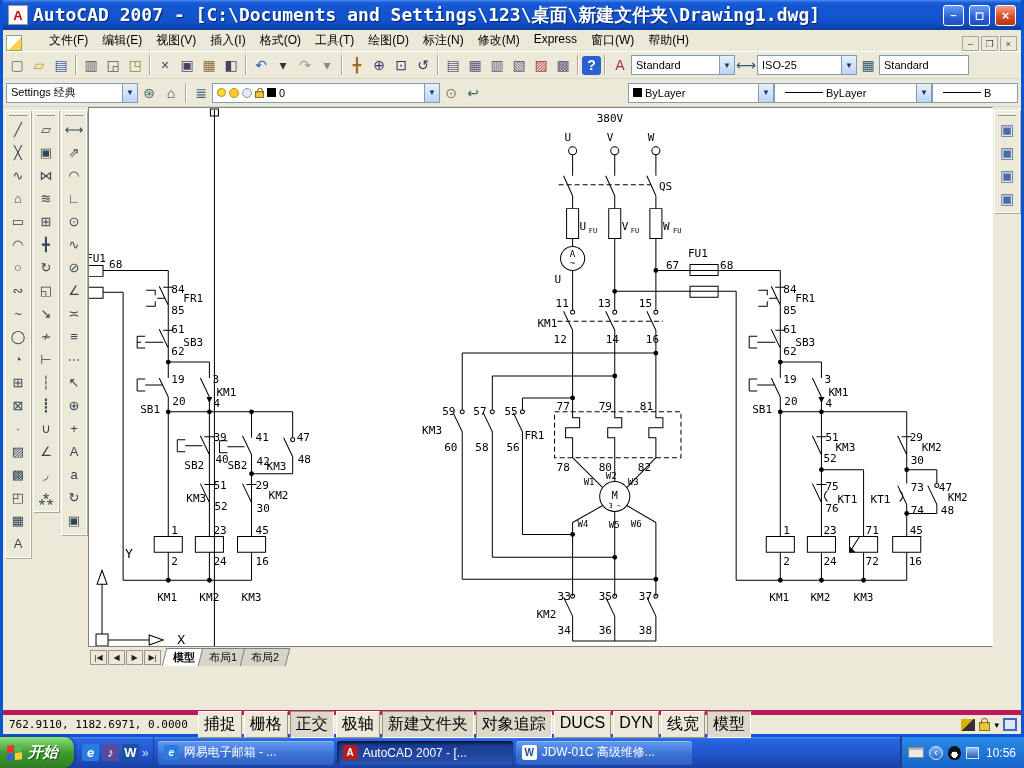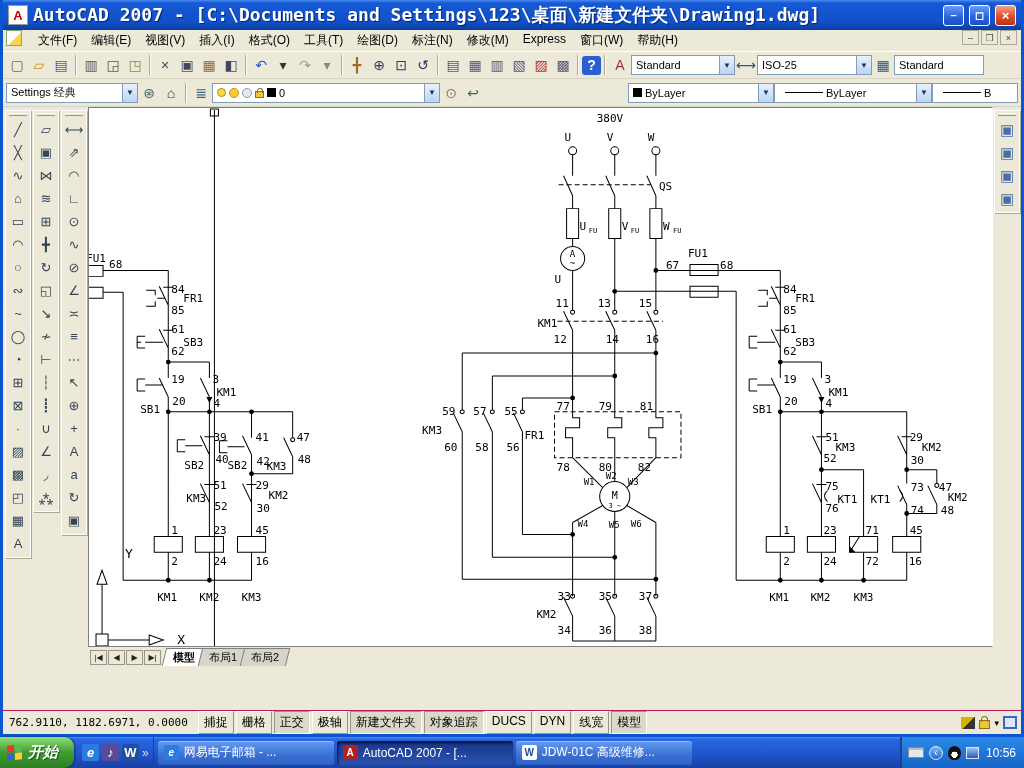--- a/index.html
+++ b/index.html
@@ -6,21 +6,21 @@
   html,body{width:1024px;height:768px;overflow:hidden}
   body{font-family:"Liberation Sans",sans-serif;font-size:12px;background:#ECE9D8}
   .app{width:1024px;height:737px;display:flex;flex-direction:column;border-left:3px solid #0b55d3;border-right:3px solid #0b55d3;border-bottom:3px solid #0b55d3;background:#ECE9D8}
   
   .titlebar{height:30px;flex:0 0 30px;background:linear-gradient(180deg,#4a8af0 0%,#1659d5 10%,#1150c8 75%,#0a3d9e 100%);display:flex;align-items:center;padding:0 5px;gap:5px}
   .appicon{width:20px;height:20px;background:#fff;border:1px solid #999;display:flex;align-items:center;justify-content:center;font-weight:bold;color:#c00;font-size:13px}
   .title-text{flex:1;color:#fff;font-family:"DejaVu Sans Mono",monospace;font-weight:bold;font-size:18px;white-space:nowrap;overflow:hidden;text-shadow:1px 1px 1px #00246a}
   .winbtn{width:21px;height:21px;border:1px solid #fff;border-radius:3px;display:flex;align-items:center;justify-content:center;color:#fff;font-size:11px;font-weight:bold;background:linear-gradient(180deg,#6a9bf4,#2a61d8 60%,#1c4fc0)}
   .winbtn.close{background:linear-gradient(180deg,#f4a08a,#dd4f2a 55%,#b83310);font-size:13px}
   
-  .menubar{height:22px;flex:0 0 22px;display:flex;align-items:flex-start;background:#ECE9D8;border-bottom:1px solid #fff;padding-left:3px;gap:6px}
+  .menubar{height:22px;flex:0 0 22px;display:flex;align-items:flex-end;background:#ECE9D8;border-bottom:1px solid #fff;padding-left:3px;gap:17px}
   .docicon{width:16px;height:16px;background:linear-gradient(135deg,#fff 55%,#ffd24a 55%);border:1px solid #8a7;margin-right:3px}
   .mi{padding:2px 7px;white-space:nowrap}
   .menubar .docctl{margin-left:auto;display:flex;gap:2px;padding-right:4px}
   .dbtn{width:17px;height:15px;border:1px solid #aca899;background:#ece9d8;display:flex;align-items:center;justify-content:center;font-size:9px;color:#444}
   
   .toolbar{display:flex;align-items:center;padding:2px 3px;background:#ECE9D8;border-bottom:1px solid #d8d4c4}
   .tb1{height:27px;flex:0 0 27px}
   .tb2{height:28px;flex:0 0 28px}
   .tbi{width:22px;height:22px;display:inline-flex;align-items:center;justify-content:center;font-size:14px;color:#345;border:1px solid transparent;flex:0 0 auto}
   .tbi.help{background:#2a5fd0;color:#fff;border-radius:3px;font-weight:bold;width:19px;height:19px}
@@ -49,23 +49,23 @@
   
   .tabrow{height:19px;flex:0 0 19px;display:flex;align-items:flex-end;gap:1px;padding-left:2px;background:#ECE9D8}
   .navbtn{width:17px;height:15px;border:1px solid #9a968a;background:#ece9d8;font-size:8px;display:flex;align-items:center;justify-content:center;color:#222;margin-bottom:1px}
   .tab{padding:1px 8px;font-size:11px;border:1px solid #808080;border-bottom:none;background:#d8d4c8;transform:skewX(-14deg);margin-left:-4px}
   .tab>span{display:inline-block;transform:skewX(14deg)}
   .tab.active{background:#fff;font-weight:bold}
   
   .cmdline{height:24px;flex:0 0 24px;background:#ECE9D8;padding:1px 2px;display:flex}
   .cmdgrip{width:8px;background:linear-gradient(90deg,#fff,#cac6b8);border:1px solid #9a968a;margin-right:2px}
   .cmdbox{flex:1;background:#fff;border:1px solid #808080;font-family:"DejaVu Sans Mono",monospace;font-size:12px;padding:2px 4px;white-space:nowrap}
-  .statusbar{height:24px;flex:0 0 24px;display:flex;align-items:center;background:#ECE9D8;border-top:1px solid #be185d;padding:0 4px;gap:2px}
+  .statusbar{height:24px;flex:0 0 24px;display:flex;align-items:center;background:#ECE9D8;border-top:5px solid #be185d;padding:0 4px;gap:2px}
   .coords{font-family:"DejaVu Sans Mono",monospace;font-size:11px;padding:2px 8px 2px 2px;white-space:nowrap}
-  .sbtn{font-size:12px;padding:2px 5px;border:1px solid;border-color:#fff #9a968a #9a968a #fff;background:#ece9d8;white-space:nowrap}
+  .sbtn{font-size:16px;padding:2px 5px;border:1px solid;border-color:#fff #9a968a #9a968a #fff;background:#ece9d8;white-space:nowrap}
   .sbtn.pressed{border-color:#9a968a #fff #fff #9a968a;background:#ddd9ca}
   .stray{margin-left:auto;display:flex;align-items:center;gap:4px}
   .st-comm{width:14px;height:12px;background:linear-gradient(135deg,#d8b000 50%,#333 50%)}
   .st-lock{width:11px;height:9px;background:#e8c83a;border:1px solid #907010;position:relative;margin-top:4px}
   .st-lock:before{content:"";position:absolute;left:1px;top:-5px;width:5px;height:5px;border:1px solid #907010;border-bottom:none;border-radius:4px 4px 0 0}
   .st-clean{width:14px;height:13px;border:2px solid #3868c8;background:#dce8fa}
   
   .taskbar{height:31px;display:flex;align-items:stretch;background:linear-gradient(180deg,#4b8cf0 0%,#2a66e0 8%,#2159d2 45%,#1941a5 100%);gap:4px}
   .start{display:flex;align-items:center;gap:5px;padding:0 16px 0 7px;background:linear-gradient(180deg,#8ee07a,#3f9c31 50%,#2f7d26);border-radius:0 10px 10px 0;box-shadow:1px 0 3px #0006;color:#fff;font-weight:bold;font-style:italic;font-size:15px;text-shadow:1px 1px 1px #14540c}
   .flag{width:16px;height:16px;display:grid;grid-template-columns:7px 7px;grid-template-rows:7px 7px;gap:1px;transform:skewY(-6deg)}
@@ -160,21 +160,21 @@
         <span class="tsep"></span>
         <span class="tbi help">?</span>
       </span>
     <div class="tsep"></div>
     <span class="tbi" style="color:#935">A</span>
     <div class="combo" style="width:104px">
       <span>Standard</span>
       <span class="arrow">▼</span>
     </div>
     <span class="tbi" style="color:#357">⟷</span>
-    <div class="combo" style="width:115px">
+    <div class="combo" style="width:100px">
       <span>ISO-25</span>
       <span class="arrow">▼</span>
     </div>
     <span class="tbi" style="color:#357">▦</span>
     <div class="combo" style="width:90px;flex:0 0 auto">
       <span>Standard</span>
     </div>
   </div>
 
   <div class="toolbar tb2">

